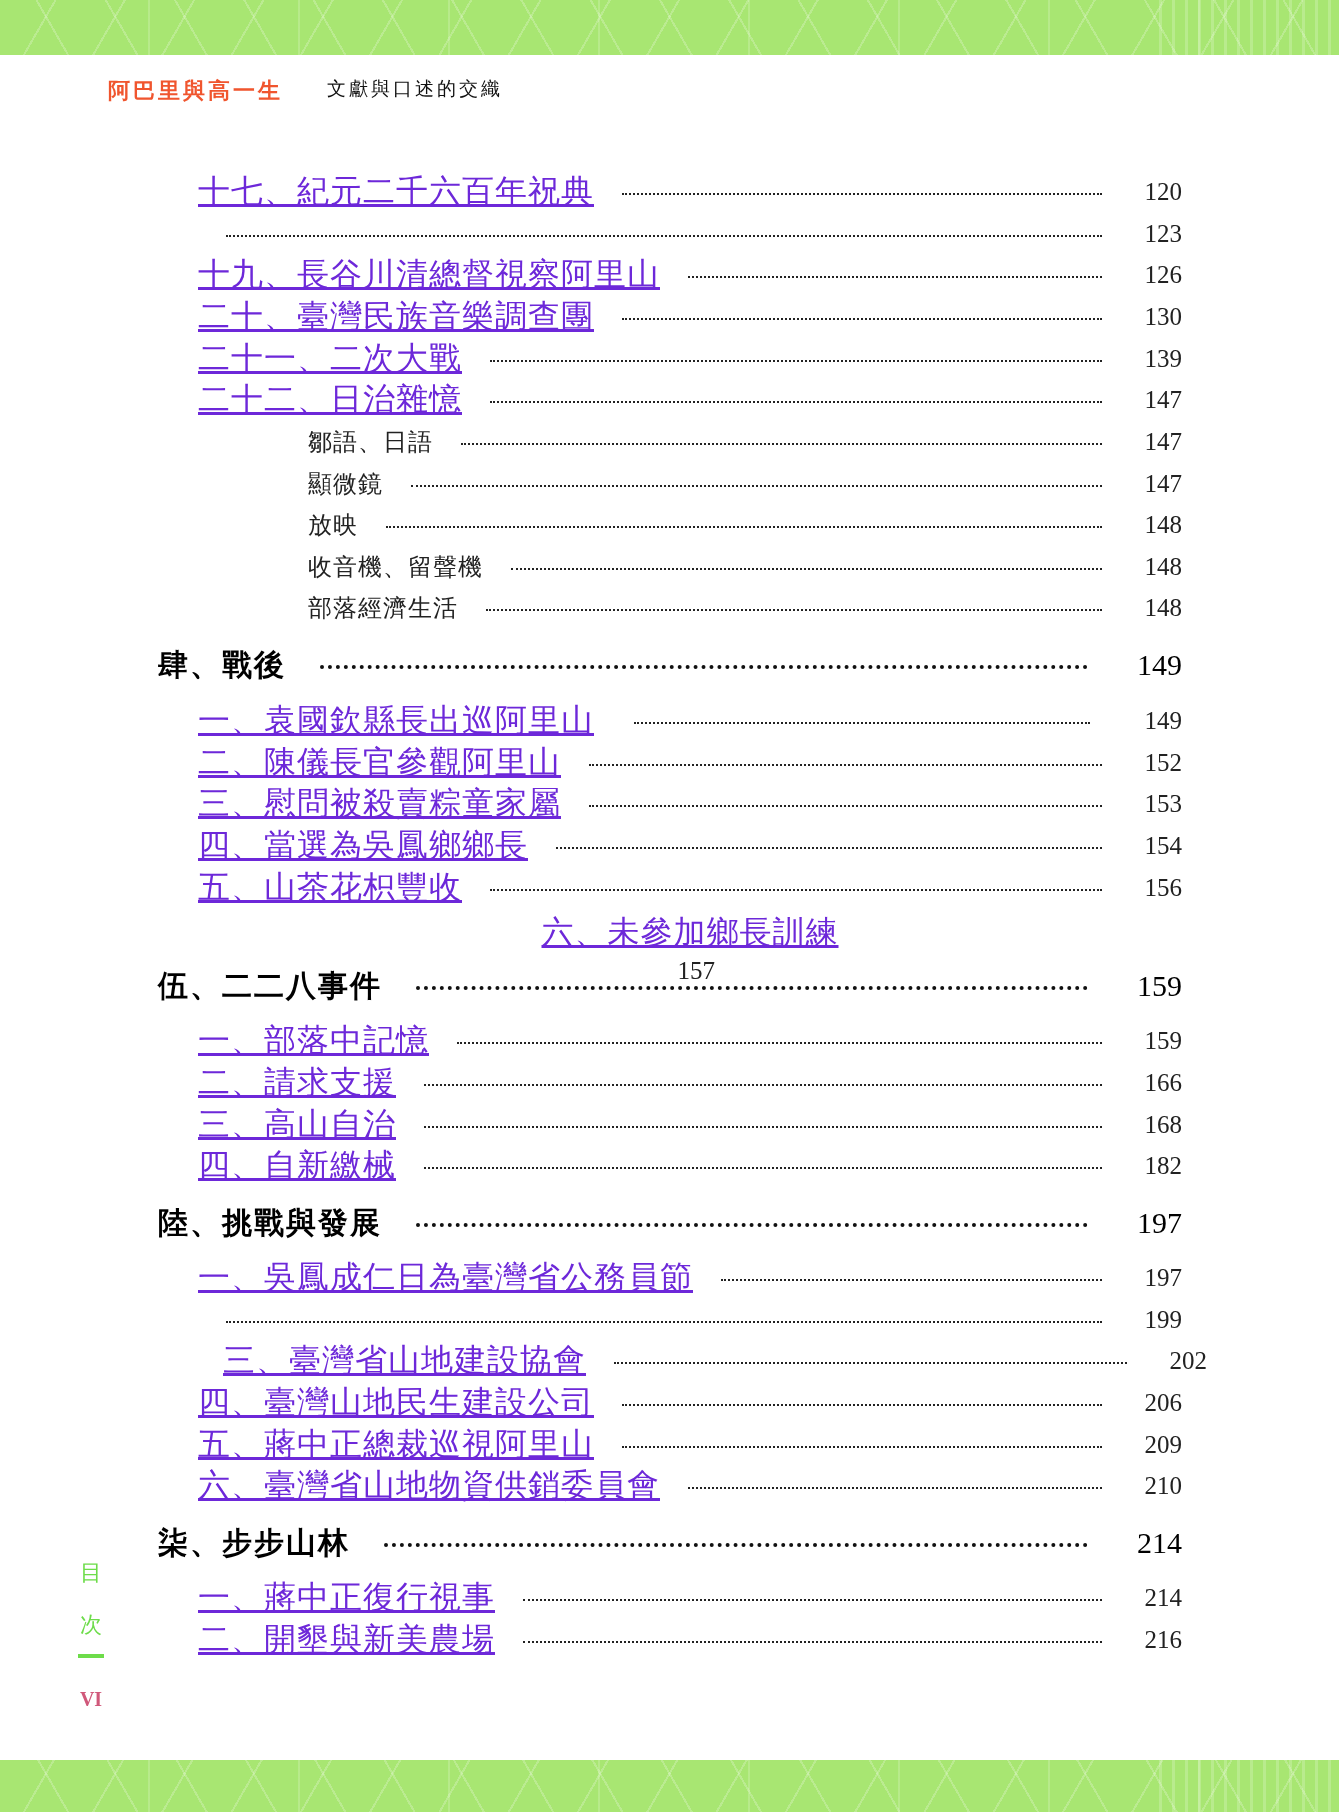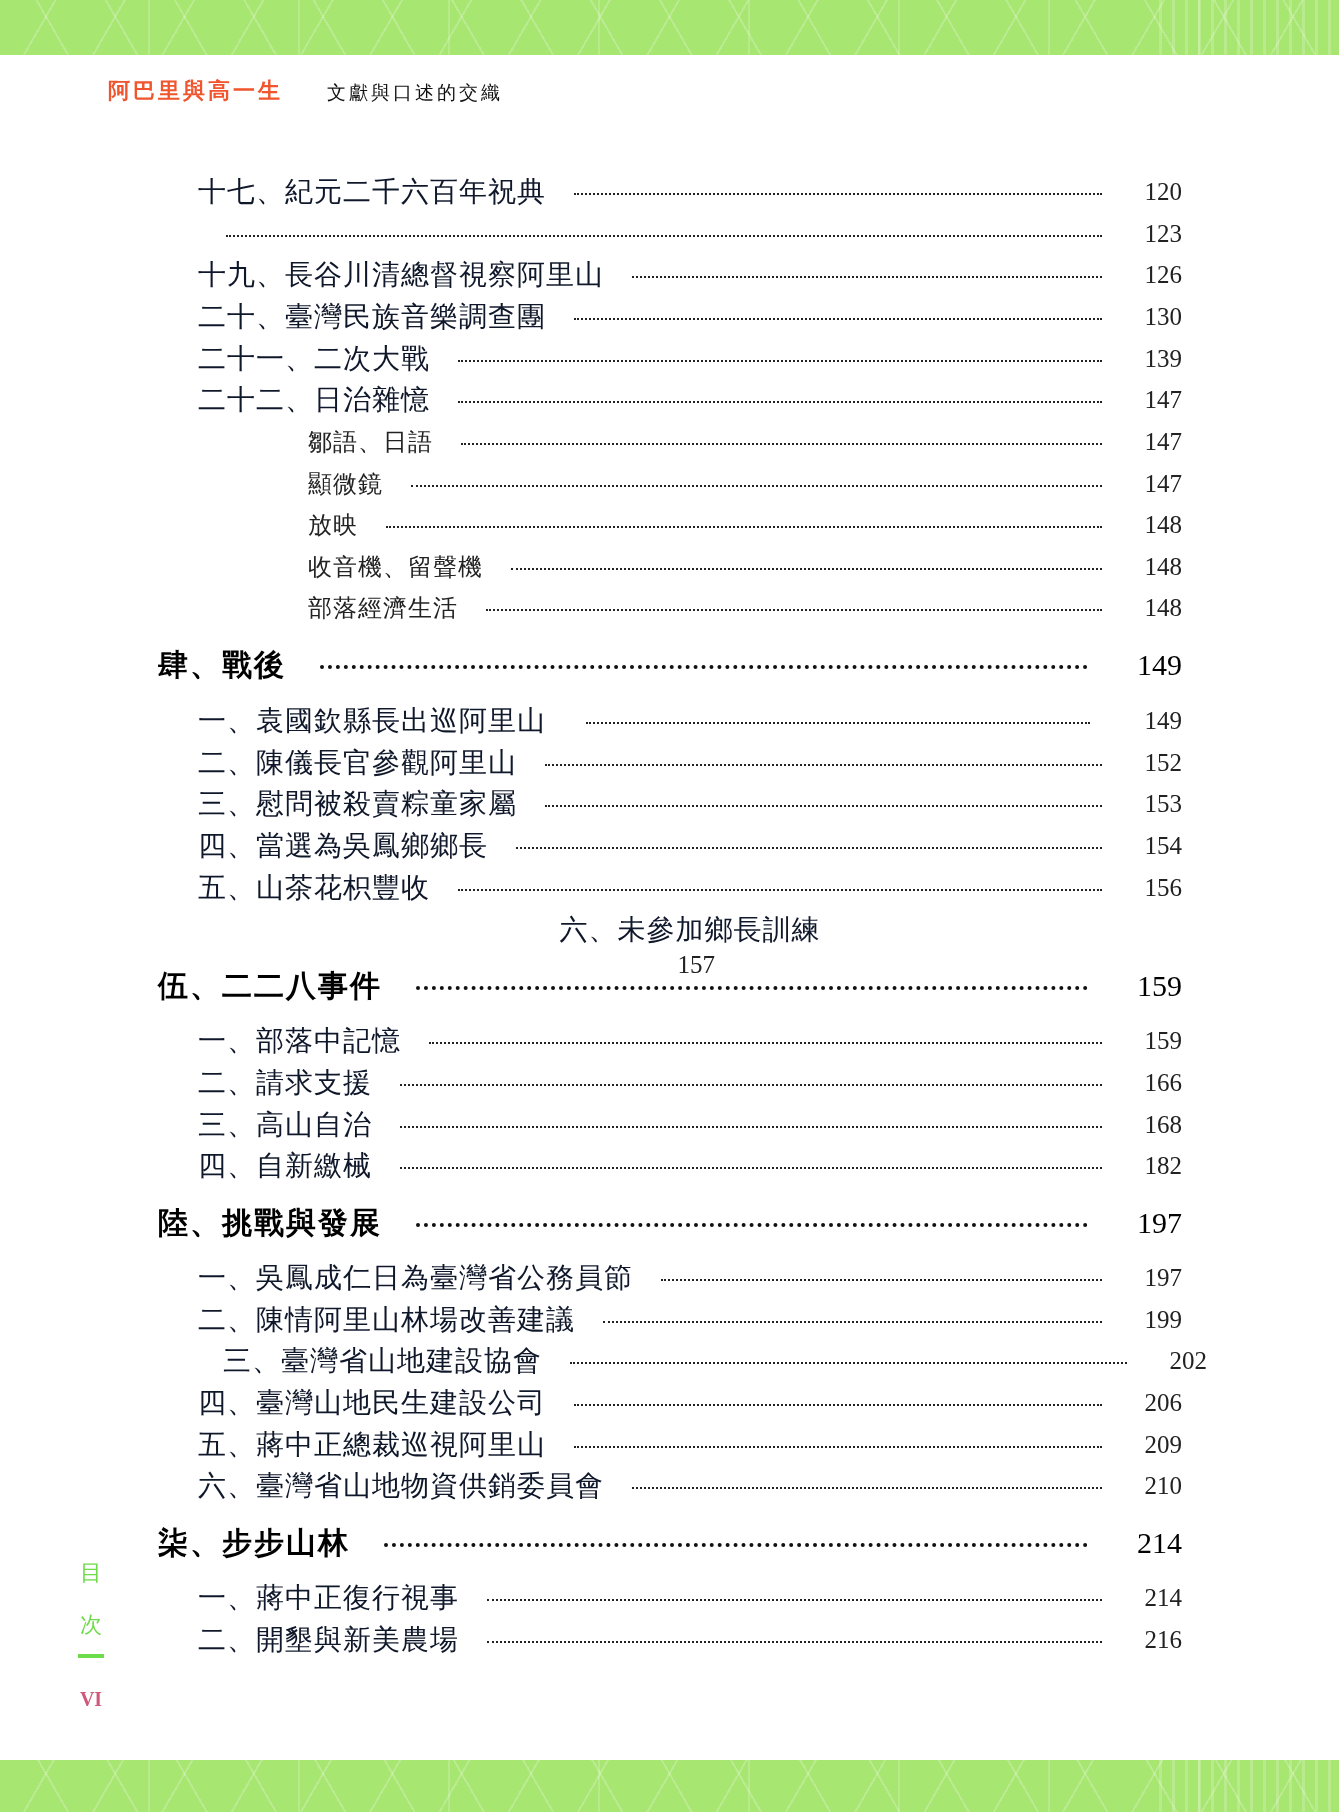--- a/index.html
+++ b/index.html
@@ -18,21 +18,21 @@
       repeating-linear-gradient(90deg, rgba(255,255,255,0) 0 148px, rgba(255,255,255,0.18) 148px 150px);
     overflow: hidden;
   }
   .band .stripes {
     position: absolute; top: 0; bottom: 0; right: 0; width: 190px;
     background-image: repeating-linear-gradient(90deg, rgba(255,255,255,0) 0 10px, rgba(255,255,255,0.2) 10px 13px);
   }
   .band-top { top: 0; height: 55px; }
   .band-bottom { top: 1760px; height: 52px; }
 
-  .running-head { position: absolute; top: 76px; left: 108px; display: flex; align-items: flex-end; }
+  .running-head { position: absolute; top: 76px; left: 108px; display: flex; align-items: flex-start; }
   .book-title {
     color: #f0552e; font-size: 22px; font-weight: bold; letter-spacing: 3px;
     font-family: "DejaVu Serif", serif;
   }
   .book-subtitle {
     margin-left: 44px; font-size: 19px; letter-spacing: 3px; color: #111;
     font-family: "DejaVu Sans", sans-serif;
   }
 
   .toc { position: absolute; left: 0; top: 0; width: 1339px; }
@@ -40,21 +40,21 @@
     position: absolute; display: flex; align-items: center; height: 36px;
   }
   .row .label { white-space: nowrap; }
   .row .leader {
     flex: 1; height: 0; margin: 0 22px 0 28px;
     border-bottom: 2px dotted #222; position: relative; top: 2px;
   }
   .row .page { text-align: right; white-space: nowrap; font-family: "Liberation Serif", "DejaVu Serif", serif; }
 
   .row.sub { left: 198px; width: 984px; }
-  .row.sub .label { font-size: 28px; font-family: "DejaVu Sans", sans-serif; font-weight: normal; color: #0f172a; letter-spacing: 1px; }
+  .row.sub .label { font-size: 32px; font-family: "DejaVu Sans", sans-serif; font-weight: normal; color: #6d28d9; letter-spacing: 1px; text-decoration: underline; }
   .row.sub .page { font-size: 25px; width: 50px; color: #222; }
   .row.sub .leader { margin-right: 30px; }
 
   .row.subsub { left: 308px; width: 874px; }
   .row.subsub .label { font-size: 24px; font-family: Liberation Sans, sans-serif; color: #222; letter-spacing: 1px; }
   .row.subsub .page { font-size: 25px; width: 50px; color: #222; }
   .row.subsub .leader { margin-right: 30px; }
 
   .row.section { left: 158px; width: 1024px; height: 44px; }
   .row.section .label { font-size: 30px; font-weight: bold; letter-spacing: 2px; color: #000; }
@@ -201,21 +201,20 @@
       <span class="label">陸、挑戰與發展</span>
       <span class="leader"></span>
       <span class="page">197</span>
     </div>
     <div class="row sub" style="top: 1260px;">
       <span class="label">一、吳鳳成仁日為臺灣省公務員節</span>
       <span class="leader"></span>
       <span class="page">197</span>
     </div>
     <div class="row sub" style="top: 1302px;">
-      <span class="label">二、陳情阿里山林場改善建議</span>
       <span class="leader"></span>
       <span class="page">199</span>
     </div>
     <div class="row sub" style="top: 1343px; margin-left: 25px;">
       <span class="label">三、臺灣省山地建設協會</span>
       <span class="leader"></span>
       <span class="page">202</span>
     </div>
     <div class="row sub" style="top: 1385px;">
       <span class="label">四、臺灣山地民生建設公司</span>

